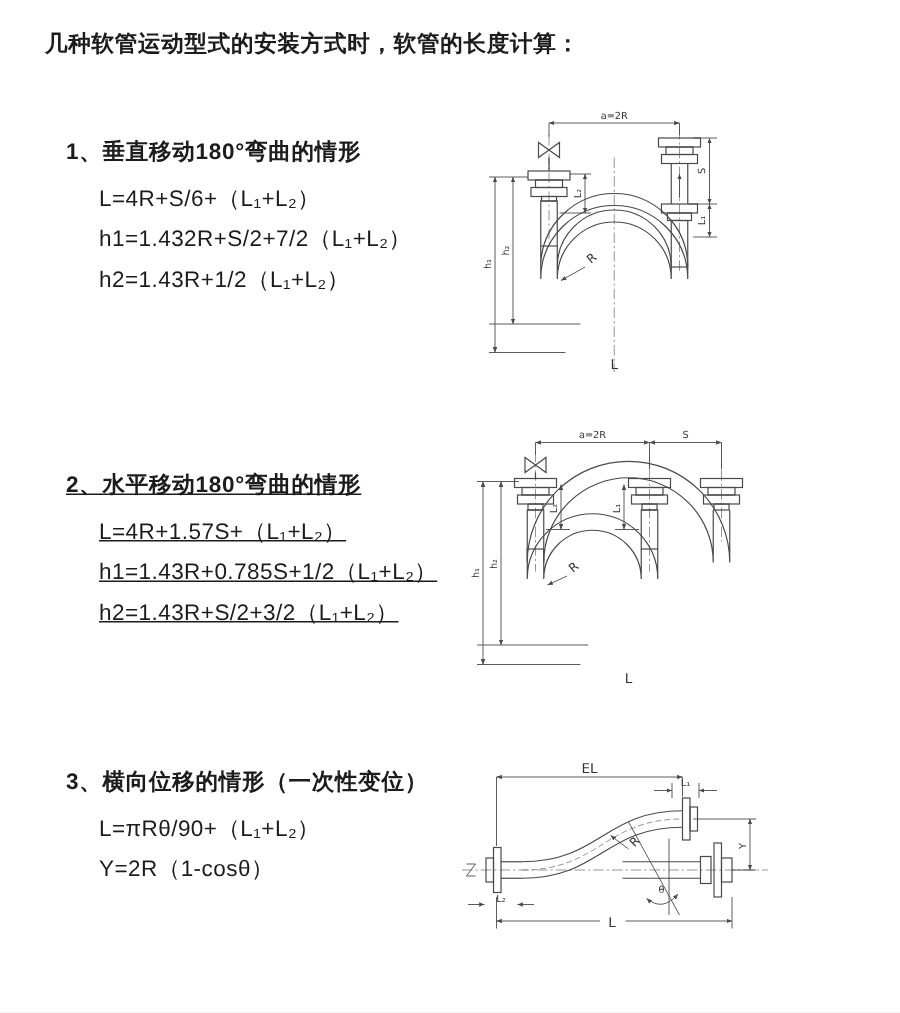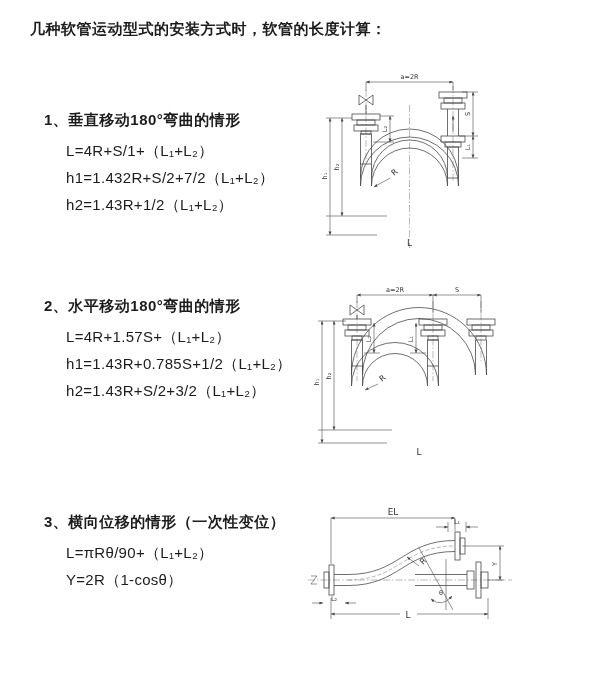--- a/index.html
+++ b/index.html
@@ -6,21 +6,21 @@
   .page{
     position:relative;width:600px;height:675px;background:#ffffff;
     font-family:"Liberation Sans","DejaVu Sans",sans-serif;color:#1c1c1c;
     overflow:hidden;margin:0 auto;
   }
   .title{
     position:absolute;left:30px;top:20px;font-size:15px;font-weight:bold;
     letter-spacing:0.5px;
   }
   .section{position:absolute;left:44px;width:275px;}
-  .sec1{top:110px;} .sec2{top:296px;} .sec3{top:512px;}
+  .sec1{top:92px;} .sec2{top:314px;text-decoration:underline;} .sec3{top:512px;}
   .heading{font-size:15px;font-weight:bold;line-height:20px;margin-bottom:7px;letter-spacing:0.5px;}
   .formula{font-size:15px;line-height:27px;padding-left:22px;letter-spacing:0.3px;white-space:nowrap;}
   .diagram{position:absolute;}
   .d1{left:312px;top:70px;}
   .d2{left:312px;top:283px;}
   .d3{left:300px;top:502px;}
   svg{display:block;}
   svg text{font-family:"DejaVu Sans",sans-serif;font-size:6.5px;fill:#333;}
   svg .big{font-size:9px;}
   svg .mid{font-size:8px;}
@@ -31,21 +31,21 @@
 </style>
 </head>
 <body>
 
 <div class="page">
 
   <div class="title">几种软管运动型式的安装方式时，软管的长度计算：</div>
 
   <div class="section sec1">
     <div class="heading">1、垂直移动180°弯曲的情形</div>
-    <div class="formula">L=4R+S/1+（L₁+L₂）</div>
+    <div class="formula">L=4R+S/6+（L₁+L₂）</div>
     <div class="formula">h1=1.432R+S/2+7/2（L₁+L₂）</div>
     <div class="formula">h2=1.43R+1/2（L₁+L₂）</div>
   </div>
 
   <div class="diagram d1">
     <svg width="200" height="190" viewBox="0 0 200 190">
       <defs>
         <marker id="m1" markerWidth="7" markerHeight="6" refX="6" refY="2.5" orient="auto-start-reverse">
           <path d="M0,0 L6,2.5 L0,5 z" fill="#4a4a4a"></path>
         </marker>

